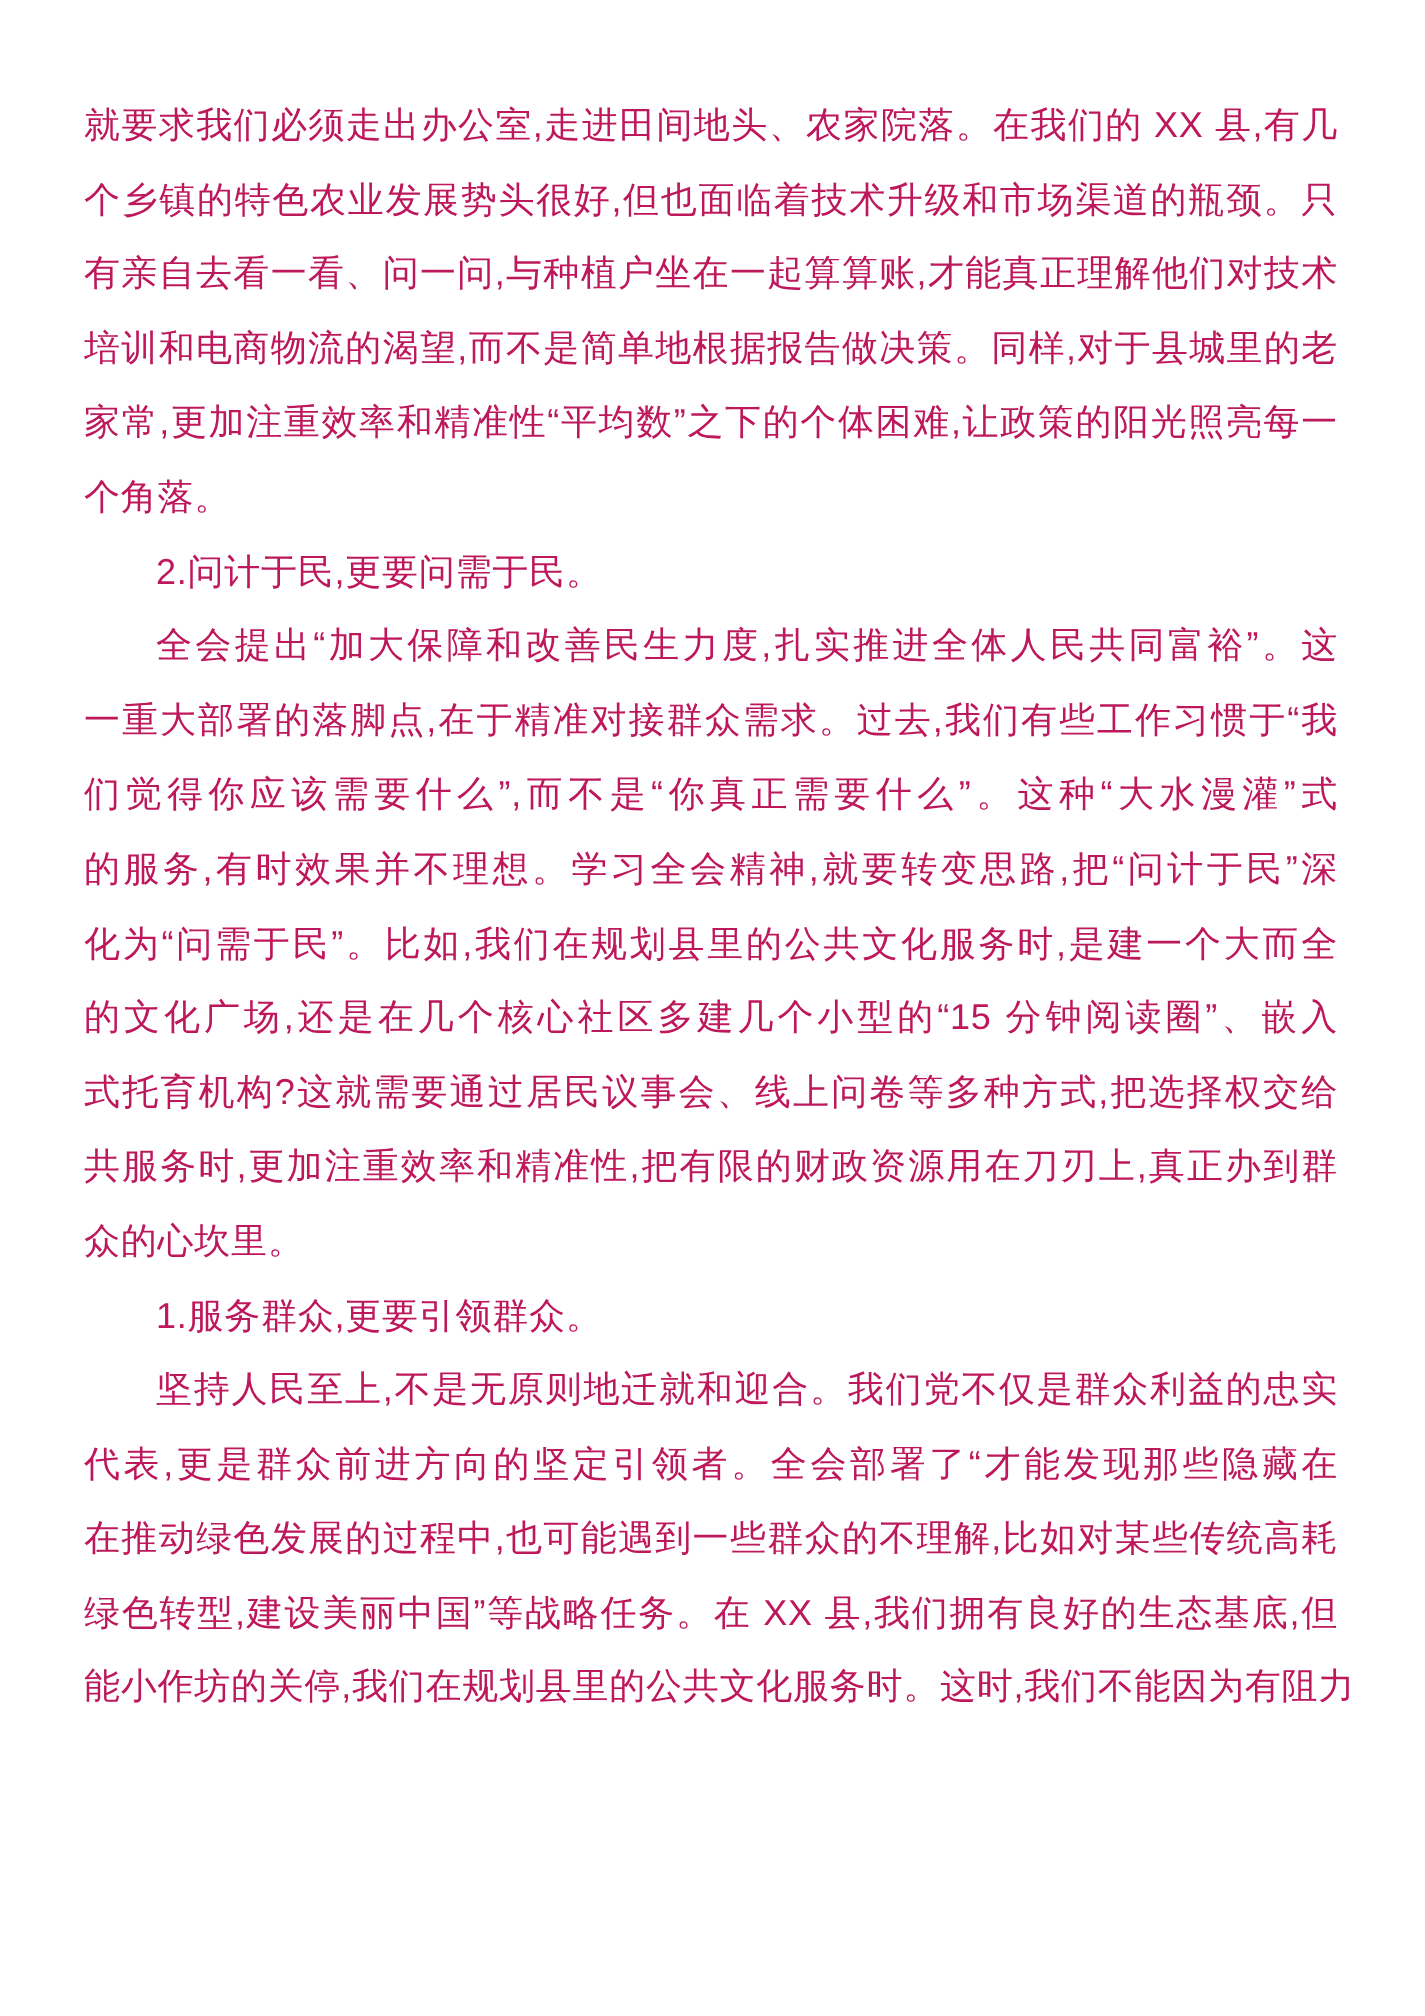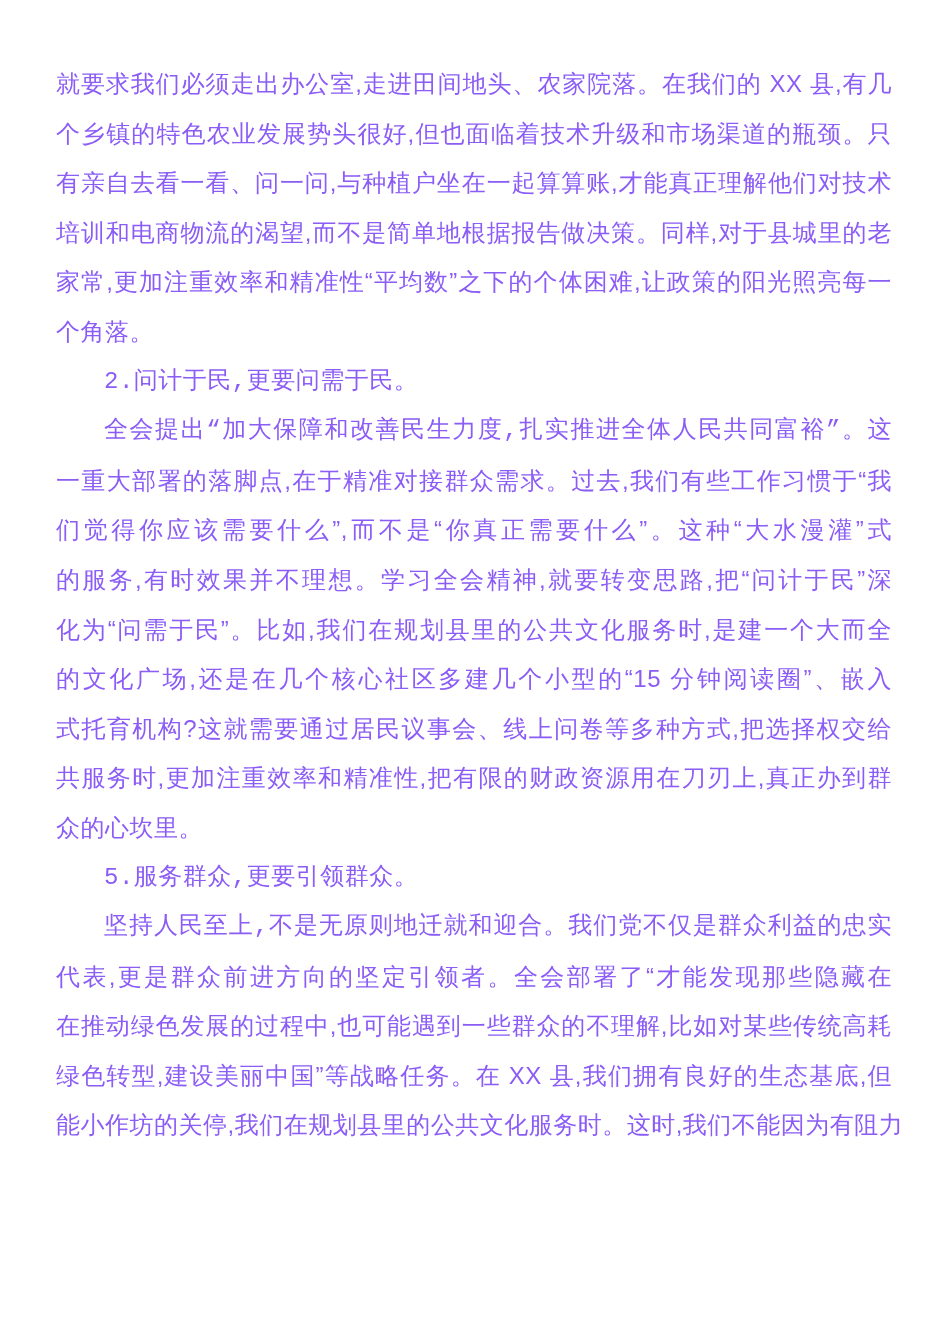--- a/index.html
+++ b/index.html
@@ -13,40 +13,39 @@
     overflow: hidden;
   }
   .doc-page {
     box-sizing: border-box;
     width: 950px;
     height: 1344px;
     background: #ffffff;
     padding: 59px 58px 0 56px;
     font-family: "Liberation Sans", sans-serif;
     font-size: 24px;
-    color: #8b5cf6;
+    color: #be185d;
   }
   .text-column {
     width: 836px;
   }
   .line {
     line-height: 49.6px;
     height: 49.6px;
     white-space: nowrap;
     overflow: visible;
     text-align: justify;
     text-align-last: left;
     letter-spacing: 0.5px;
   }
   .line.just {
     text-align-last: justify;
   }
   .line.indent {
     padding-left: 2em;
-    font-family: Liberation Mono, monospace;
   }
 </style>
 </head>
 <body>
 
 <div class="doc-page">
   <div class="text-column" id="text-column">
       <div class="line just">就要求我们必须走出办公室,走进田间地头、农家院落。在我们的 XX 县,有几</div>
       <div class="line just">个乡镇的特色农业发展势头很好,但也面临着技术升级和市场渠道的瓶颈。只</div>
       <div class="line just">有亲自去看一看、问一问,与种植户坐在一起算算账,才能真正理解他们对技术</div>
@@ -56,20 +55,20 @@
       <div class="line indent">2.问计于民,更要问需于民。</div>
       <div class="line just indent">全会提出“加大保障和改善民生力度,扎实推进全体人民共同富裕”。这</div>
       <div class="line just">一重大部署的落脚点,在于精准对接群众需求。过去,我们有些工作习惯于“我</div>
       <div class="line just">们觉得你应该需要什么”,而不是“你真正需要什么”。这种“大水漫灌”式</div>
       <div class="line just">的服务,有时效果并不理想。学习全会精神,就要转变思路,把“问计于民”深</div>
       <div class="line just">化为“问需于民”。比如,我们在规划县里的公共文化服务时,是建一个大而全</div>
       <div class="line just">的文化广场,还是在几个核心社区多建几个小型的“15 分钟阅读圈”、嵌入</div>
       <div class="line just">式托育机构?这就需要通过居民议事会、线上问卷等多种方式,把选择权交给</div>
       <div class="line just">共服务时,更加注重效率和精准性,把有限的财政资源用在刀刃上,真正办到群</div>
       <div class="line">众的心坎里。</div>
-      <div class="line indent">5.服务群众,更要引领群众。</div>
+      <div class="line indent">1.服务群众,更要引领群众。</div>
       <div class="line just indent">坚持人民至上,不是无原则地迁就和迎合。我们党不仅是群众利益的忠实</div>
       <div class="line just">代表,更是群众前进方向的坚定引领者。全会部署了“才能发现那些隐藏在</div>
       <div class="line just">在推动绿色发展的过程中,也可能遇到一些群众的不理解,比如对某些传统高耗</div>
       <div class="line just">绿色转型,建设美丽中国”等战略任务。在 XX 县,我们拥有良好的生态基底,但</div>
       <div class="line just">能小作坊的关停,我们在规划县里的公共文化服务时。这时,我们不能因为有阻力</div>
     </div>
 </div>
 
 </body></html>

